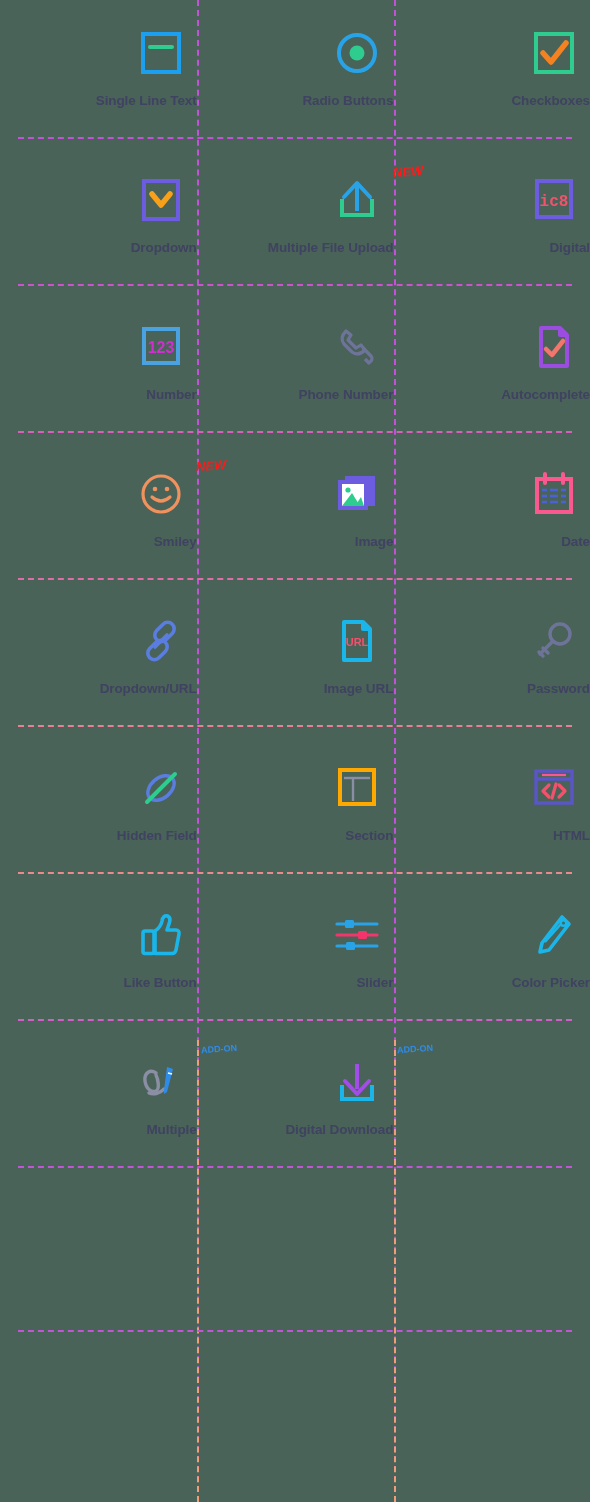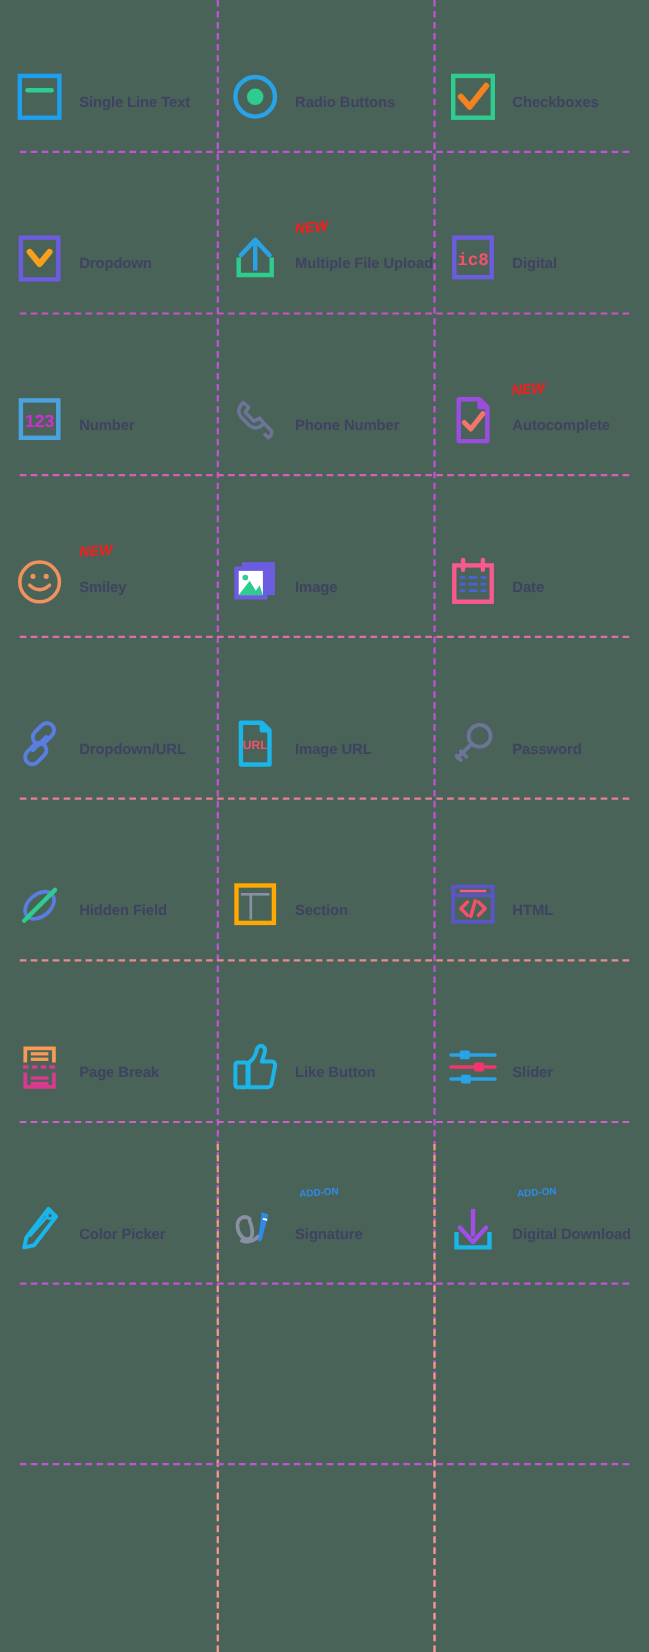--- a/index.html
+++ b/index.html
@@ -22,22 +22,22 @@
     position: absolute;
     inset: 0;
     display: grid;
     grid-template-columns: repeat(3, 1fr);
     grid-auto-rows: 147px;
     padding-top: 6px;
   }
   .cell {
     position: relative;
     display: flex;
-    flex-direction: row;
-    align-items: center;
+    flex-direction: column;
+    align-items: flex-end;
     justify-content: flex-start;
     padding-top: 16px;
   }
   .cell.empty { visibility: hidden; }
   .icon-wrap {
     position: relative;
     width: 72px;
     height: 62px;
     display: flex;
     align-items: center;
@@ -314,34 +314,20 @@
           <line x1="5" y1="14" x2="41" y2="14" stroke="#5a56c8" stroke-width="3.4"></line>
           <line x1="11" y1="10" x2="35" y2="10" stroke="#f9598f" stroke-width="2.2"></line>
           <polyline points="18,20 12,26 18,32" fill="none" stroke="#f4516c" stroke-width="3.2" stroke-linecap="round" stroke-linejoin="round"></polyline>
           <polyline points="28,20 34,26 28,32" fill="none" stroke="#f4516c" stroke-width="3.2" stroke-linecap="round" stroke-linejoin="round"></polyline>
           <line x1="25" y1="19" x2="21" y2="33" stroke="#f4516c" stroke-width="3.2" stroke-linecap="round"></line>
         </svg>
       </div>
       <div class="label">HTML</div>
     </div>
 
-    <div class="cell">
-      <div class="icon-wrap">
-        <svg width="46" height="46" viewBox="0 0 46 46">
-          <path d="M10 19 V6 H36 V19" fill="none" stroke="#f79a54" stroke-width="3.4"></path>
-          <line x1="15" y1="11" x2="31" y2="11" stroke="#f79a54" stroke-width="3"></line>
-          <line x1="15" y1="16" x2="31" y2="16" stroke="#f79a54" stroke-width="3"></line>
-          <line x1="8" y1="23" x2="38" y2="23" stroke="#d93a8f" stroke-width="3" stroke-dasharray="5 3"></line>
-          <path d="M10 28 V41 H36 V28" fill="none" stroke="#d93a8f" stroke-width="3.4"></path>
-          <line x1="15" y1="33" x2="31" y2="33" stroke="#d93a8f" stroke-width="3"></line>
-          <line x1="15" y1="38" x2="31" y2="38" stroke="#d93a8f" stroke-width="3"></line>
-        </svg>
-      </div>
-      <div class="label">Page Break</div>
-    </div>
 
 
     <div class="cell">
       <div class="icon-wrap">
         <svg width="46" height="46" viewBox="0 0 46 46">
           <path d="M17 19 C17 19 23 15 24 9 C24.5 5 27 3 29.5 4 C32 5 32.5 8 31 12 L29 18 H38
                    C40 18 41.5 19.5 41 22 L38 38 C37.5 40.5 36 41.5 34 41.5 H17 Z" fill="none" stroke="#1ab6ea" stroke-width="3.6" stroke-linejoin="round"></path>
           <rect x="5" y="19" width="11" height="22.5" rx="2" fill="none" stroke="#1ab6ea" stroke-width="3.6"></rect>
         </svg>
       </div>
@@ -376,21 +362,21 @@
     <div class="cell">
       <div class="icon-wrap">
         <svg width="50" height="46" viewBox="0 0 50 46">
           <path d="M20 14 C14 10 8 14 9 22 C10 30 16 34 20 32 C24 30 22 20 20 16" fill="none" stroke="#8a8fa3" stroke-width="3.4" stroke-linecap="round"></path>
           <path d="M13 34 C18 36 24 34 28 30" fill="none" stroke="#8a8fa3" stroke-width="3.4" stroke-linecap="round"></path>
           <path d="M31 8 L37 10 L31 33 L28 35 L28 31 Z" fill="#2e8ce8"></path>
           <line x1="32" y1="14" x2="36" y2="15" stroke="#ffffff" stroke-width="1.6"></line>
         </svg>
         <span class="badge addon">ADD-ON</span>
       </div>
-      <div class="label">Signature</div>
+      <div class="label">Multiple</div>
     </div>
 
     <div class="cell">
       <div class="icon-wrap">
         <svg width="50" height="46" viewBox="0 0 50 46">
           <polyline points="10,26 10,40 40,40 40,26" fill="none" stroke="#1ab6ea" stroke-width="4"></polyline>
           <line x1="25" y1="5" x2="25" y2="30" stroke="#a24de8" stroke-width="4"></line>
           <polyline points="13,22 25,35 37,22" fill="none" stroke="#a24de8" stroke-width="4" stroke-linecap="round" stroke-linejoin="round"></polyline>
         </svg>
         <span class="badge addon">ADD-ON</span>

